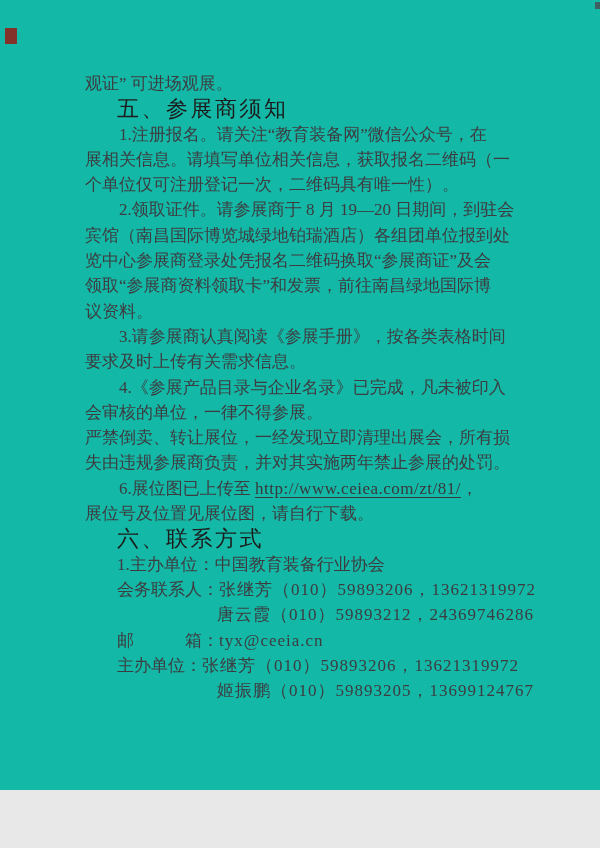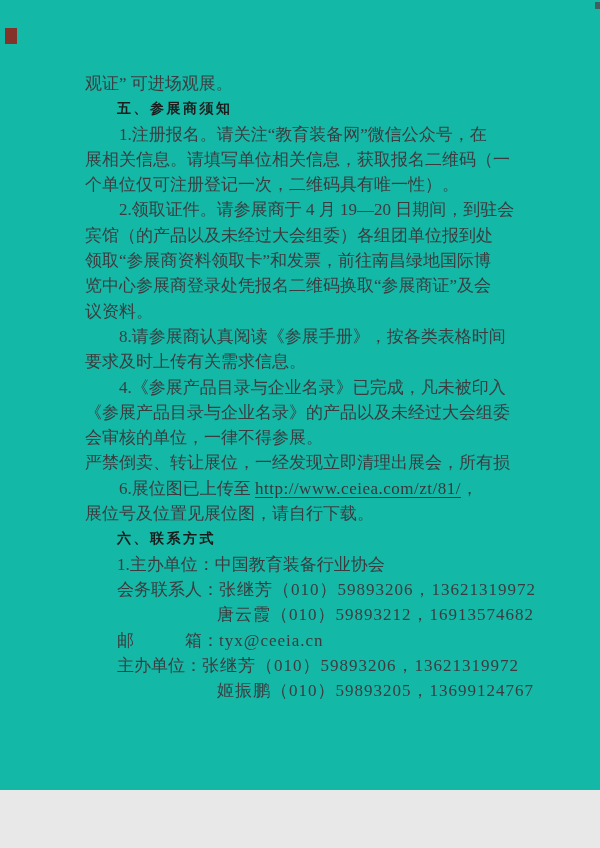--- a/index.html
+++ b/index.html
@@ -11,21 +11,21 @@
     color:#3c3c40;
   }
   .content{position:absolute;left:85px;top:71px;width:424px;}
   .ln{height:25.3px;line-height:25.3px;font-size:17px;white-space:nowrap;letter-spacing:0px;}
   .ind{padding-left:34px;}
   .indh{padding-left:32px;}
   .ind2{padding-left:32px;}
   .ind3{padding-left:132px;}
   .heading{
     font-family:"Liberation Sans","DejaVu Sans",sans-serif;
-    font-weight:700;font-size:14px;color:#1c1c1c;letter-spacing:2.5px;
+    font-weight:400;font-size:22px;color:#1c1c1c;letter-spacing:2.5px;
   }
   .val{letter-spacing:1px;text-align:center;}
   .url{
     color:#38383c;text-decoration:underline;text-underline-offset:3px;
     letter-spacing:0.5px;cursor:pointer;text-align:right;
   }
   .spread{display:inline-flex;width:102px;justify-content:space-between;}
   .pagenum{
     position:absolute;top:790px;left:0;right:0;text-align:center;
     font-size:14px;color:#3c3c40;letter-spacing:0;
@@ -50,44 +50,44 @@
   <div class="content">
 
     <div class="ln">观证” 可进场观展。</div>
 
     <div class="ln indh heading">五、参展商须知</div>
 
     <div class="ln ind">1.注册报名。请关注“教育装备网”微信公众号，在</div>
     <div class="ln">展相关信息。请填写单位相关信息，获取报名二维码（一</div>
     <div class="ln">个单位仅可注册登记一次，二维码具有唯一性）。</div>
 
-    <div class="ln ind">2.领取证件。请参展商于 4 月 19—20 日期间，到驻会</div>
-    <div class="ln">宾馆（的产品以及未经过大会组委）各组团单位报到处</div>
+    <div class="ln ind">2.领取证件。请参展商于 8 月 19—20 日期间，到驻会</div>
+    <div class="ln">宾馆（南昌国际博览城绿地铂瑞酒店）各组团单位报到处</div>
+    <div class="ln">览中心参展商登录处凭报名二维码换取“参展商证”及会</div>
     <div class="ln">领取“参展商资料领取卡”和发票，前往南昌绿地国际博</div>
-    <div class="ln">览中心参展商登录处凭报名二维码换取“参展商证”及会</div>
     <div class="ln">议资料。</div>
 
-    <div class="ln ind">8.请参展商认真阅读《参展手册》，按各类表格时间</div>
+    <div class="ln ind">3.请参展商认真阅读《参展手册》，按各类表格时间</div>
     <div class="ln">要求及时上传有关需求信息。</div>
 
     <div class="ln ind">4.《参展产品目录与企业名录》已完成，凡未被印入</div>
-    <div class="ln">《参展产品目录与企业名录》的产品以及未经过大会组委</div>
     <div class="ln">会审核的单位，一律不得参展。</div>
 
     <div class="ln">严禁倒卖、转让展位，一经发现立即清理出展会，所有损</div>
+    <div class="ln">失由违规参展商负责，并对其实施两年禁止参展的处罚。</div>
 
     <div class="ln ind"><span>6.展位图已上传至 </span><span class="url">http://www.ceiea.com/zt/81/</span><span>，</span></div>
     <div class="ln">展位号及位置见展位图，请自行下载。</div>
 
     <div class="ln indh heading">六、联系方式</div>
 
     <div class="ln ind2"><span>1.主办单位：</span><span>中国教育装备行业协会</span></div>
 
     <div class="ln ind2"><span>会务联系人：</span><span class="val">张继芳（010）59893206，13621319972</span></div>
-    <div class="ln ind3 val">唐云霞（010）59893212，16913574682</div>
+    <div class="ln ind3 val">唐云霞（010）59893212，24369746286</div>
 
     <div class="ln ind2"><span class="spread">
           <span>邮</span>
           <span>箱：</span>
         </span><span class="val">tyx@ceeia.cn</span></div>
 
     <div class="ln ind2"><span>主办单位：</span><span class="val">张继芳（010）59893206，13621319972</span></div>
     <div class="ln ind3 val">姬振鹏（010）59893205，13699124767</div>
 
   </div>

